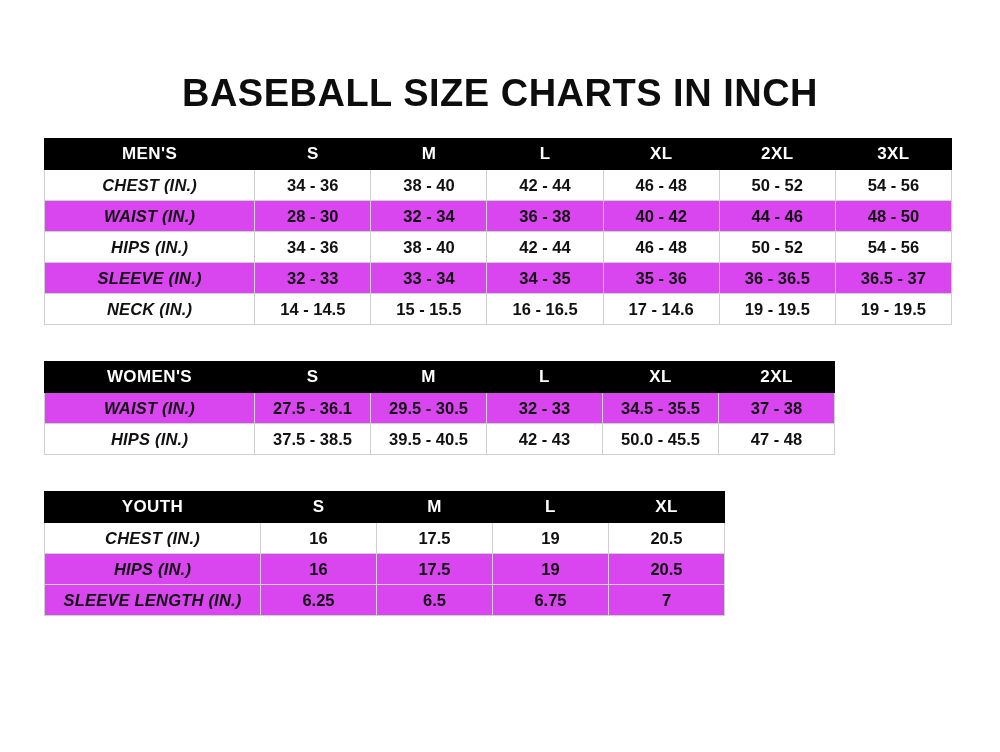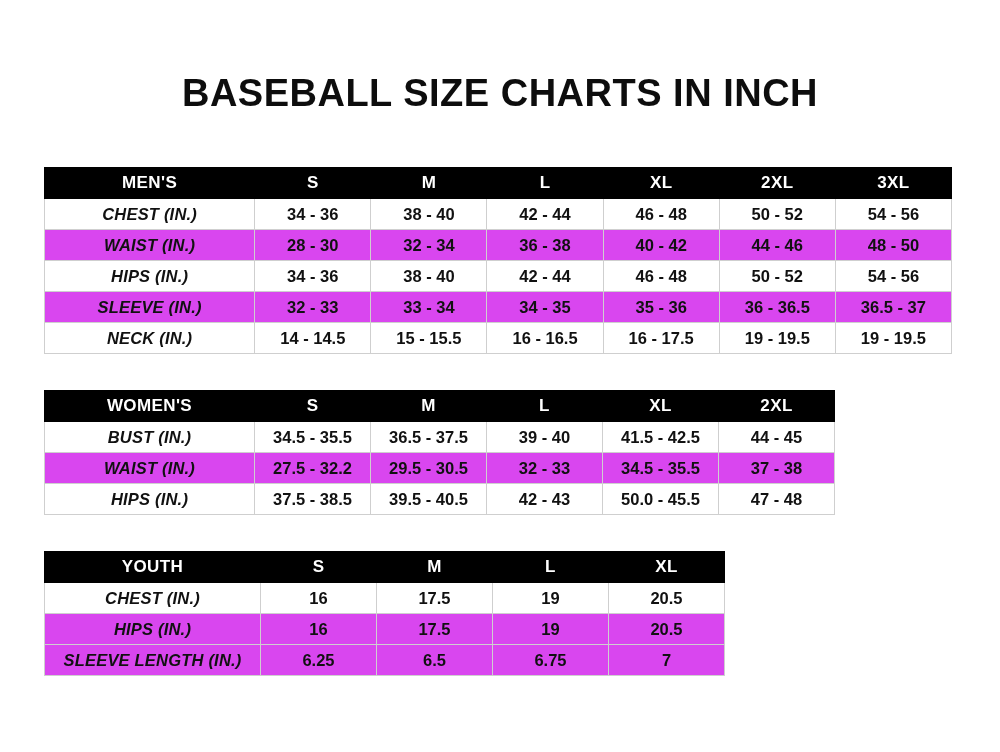--- a/index.html
+++ b/index.html
@@ -23,21 +23,21 @@
   .title {
     text-align: center;
     font-size: 38px;
     font-weight: bold;
     letter-spacing: 0.5px;
     color: #0d0d0d;
     padding-top: 72px;
     margin: 0;
   }
   .tables {
-    margin-top: 52px;
+    margin-top: 23px;
     padding-left: 44px;
     padding-right: 44px;
   }
   table {
     border-collapse: collapse;
     table-layout: fixed;
     font-size: 16.5px;
   }
   table.men { width: 908px; }
   table.women { width: 790px; }
@@ -148,21 +148,21 @@
           <td>34 - 35</td>
           <td>35 - 36</td>
           <td>36 - 36.5</td>
           <td>36.5 - 37</td>
         </tr>
         <tr>
           <td class="rowlabel">NECK (IN.)</td>
           <td>14 - 14.5</td>
           <td>15 - 15.5</td>
           <td>16 - 16.5</td>
-          <td>16 - 17.5</td>
+          <td>17 - 14.6</td>
           <td>19 - 19.5</td>
           <td>19 - 19.5</td>
         </tr>
       </tbody>
     </table>
 
     <div class="gap-a"></div>
 
     <table class="women">
       <colgroup>
@@ -177,31 +177,23 @@
         <tr>
           <th class="rowlabel">WOMEN'S</th>
           <th>S</th>
           <th>M</th>
           <th>L</th>
           <th>XL</th>
           <th>2XL</th>
         </tr>
       </thead>
       <tbody>
-        <tr>
-          <td class="rowlabel">BUST (IN.)</td>
-          <td>34.5 - 35.5</td>
-          <td>36.5 - 37.5</td>
-          <td>39 - 40</td>
-          <td>41.5 - 42.5</td>
-          <td>44 - 45</td>
-        </tr>
         <tr class="alt">
           <td class="rowlabel">WAIST (IN.)</td>
-          <td>27.5 - 32.2</td>
+          <td>27.5 - 36.1</td>
           <td>29.5 - 30.5</td>
           <td>32 - 33</td>
           <td>34.5 - 35.5</td>
           <td>37 - 38</td>
         </tr>
         <tr>
           <td class="rowlabel">HIPS (IN.)</td>
           <td>37.5 - 38.5</td>
           <td>39.5 - 40.5</td>
           <td>42 - 43</td>

